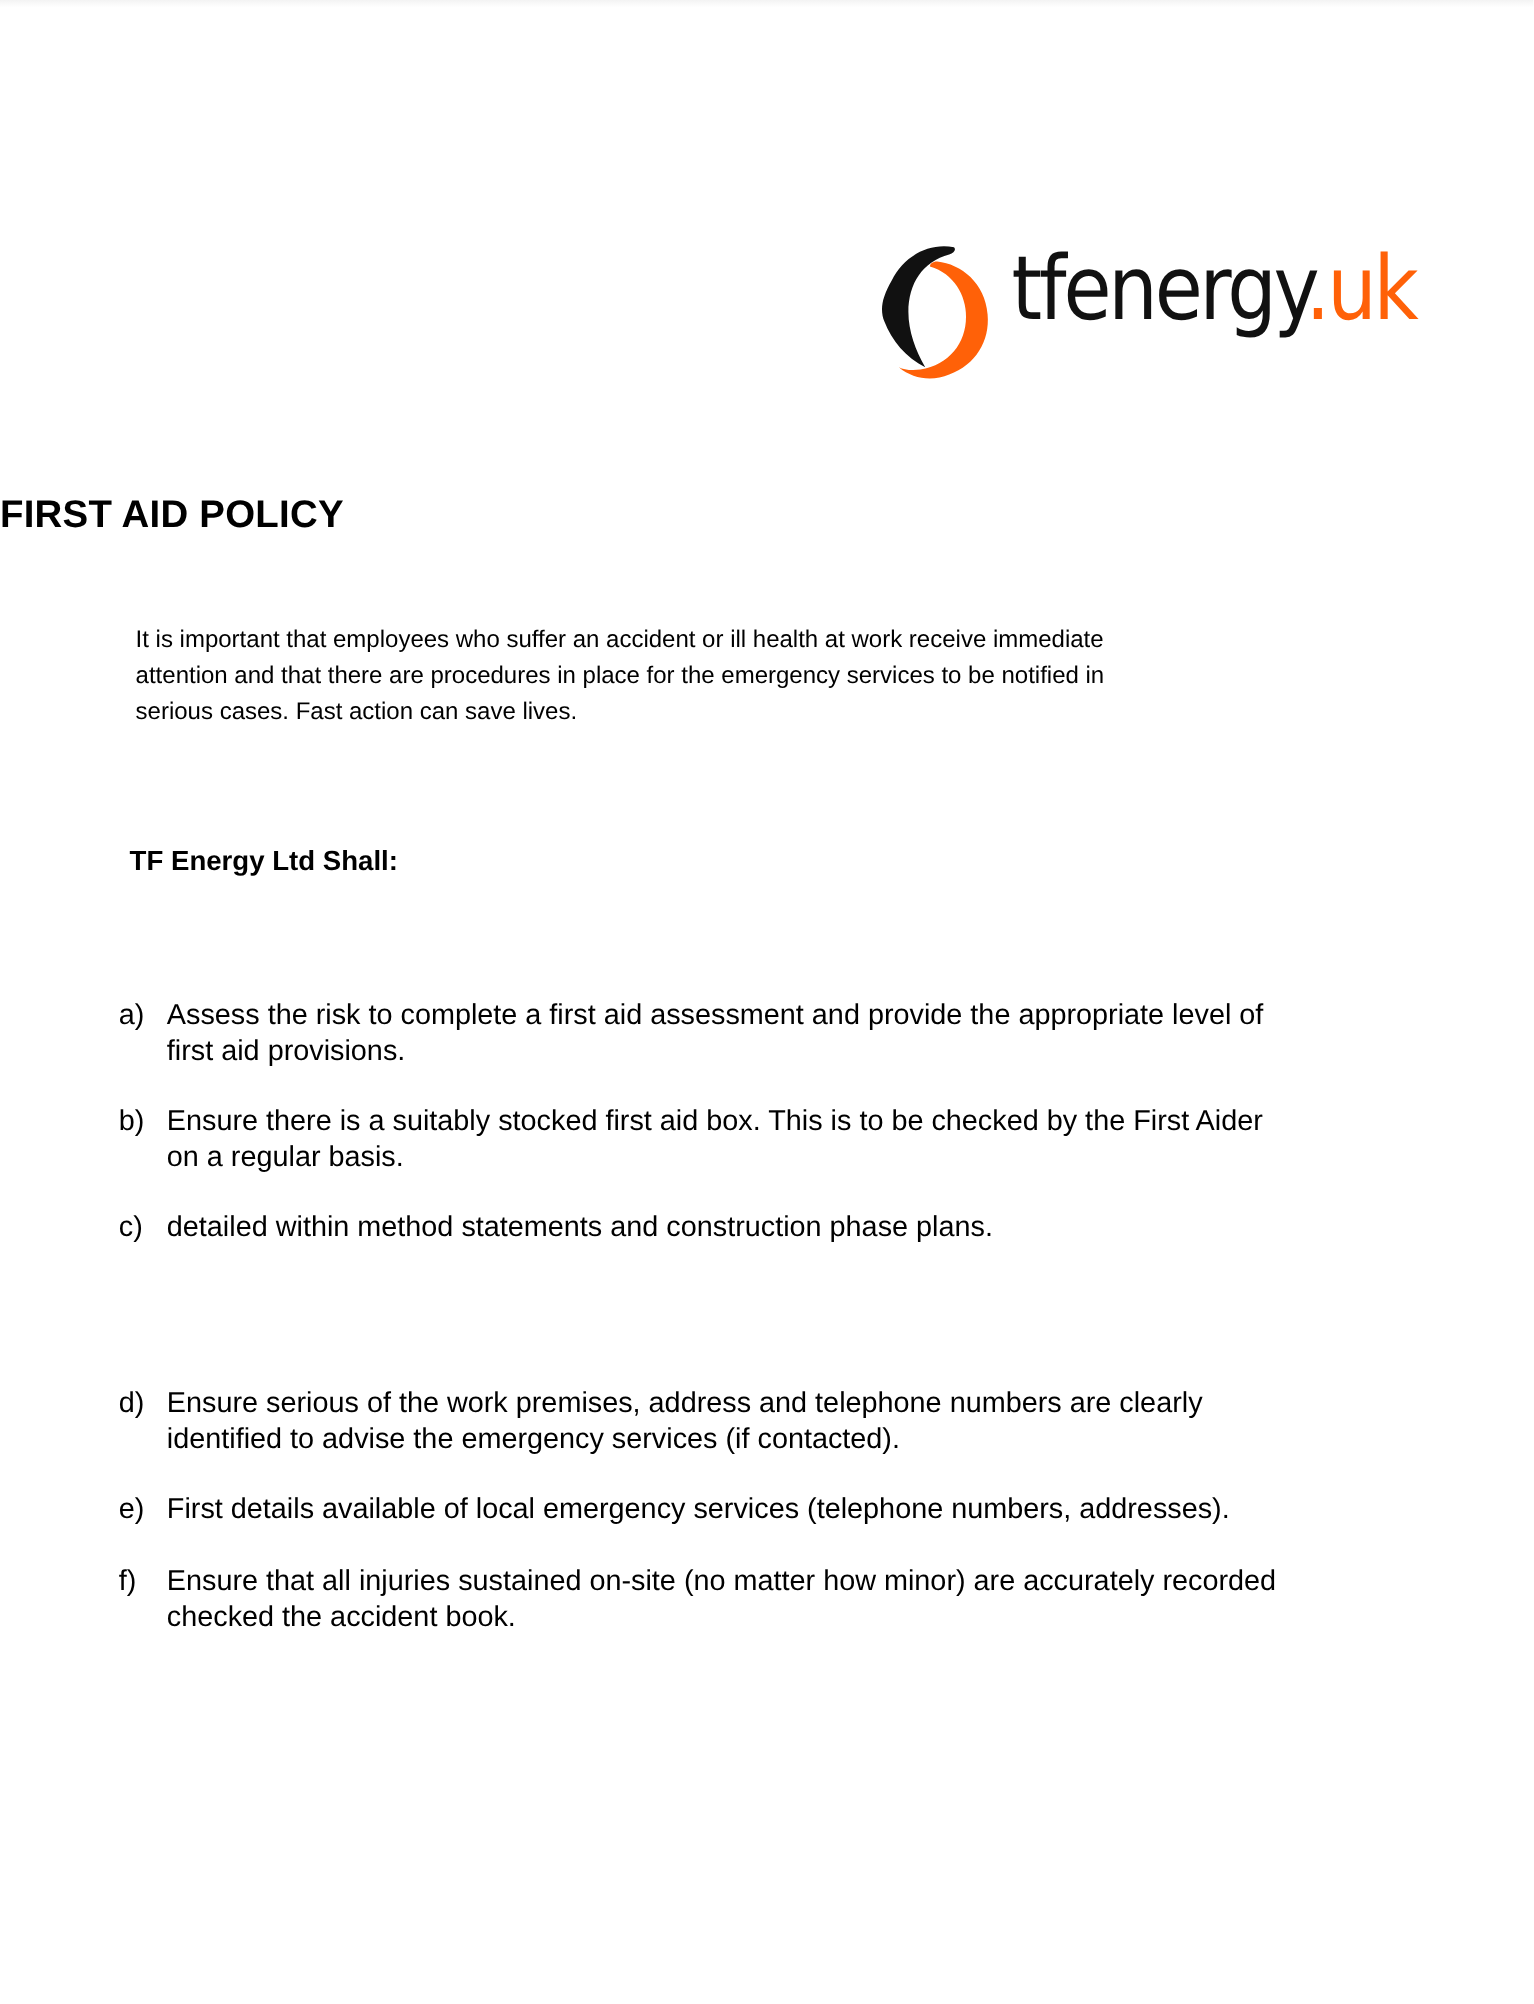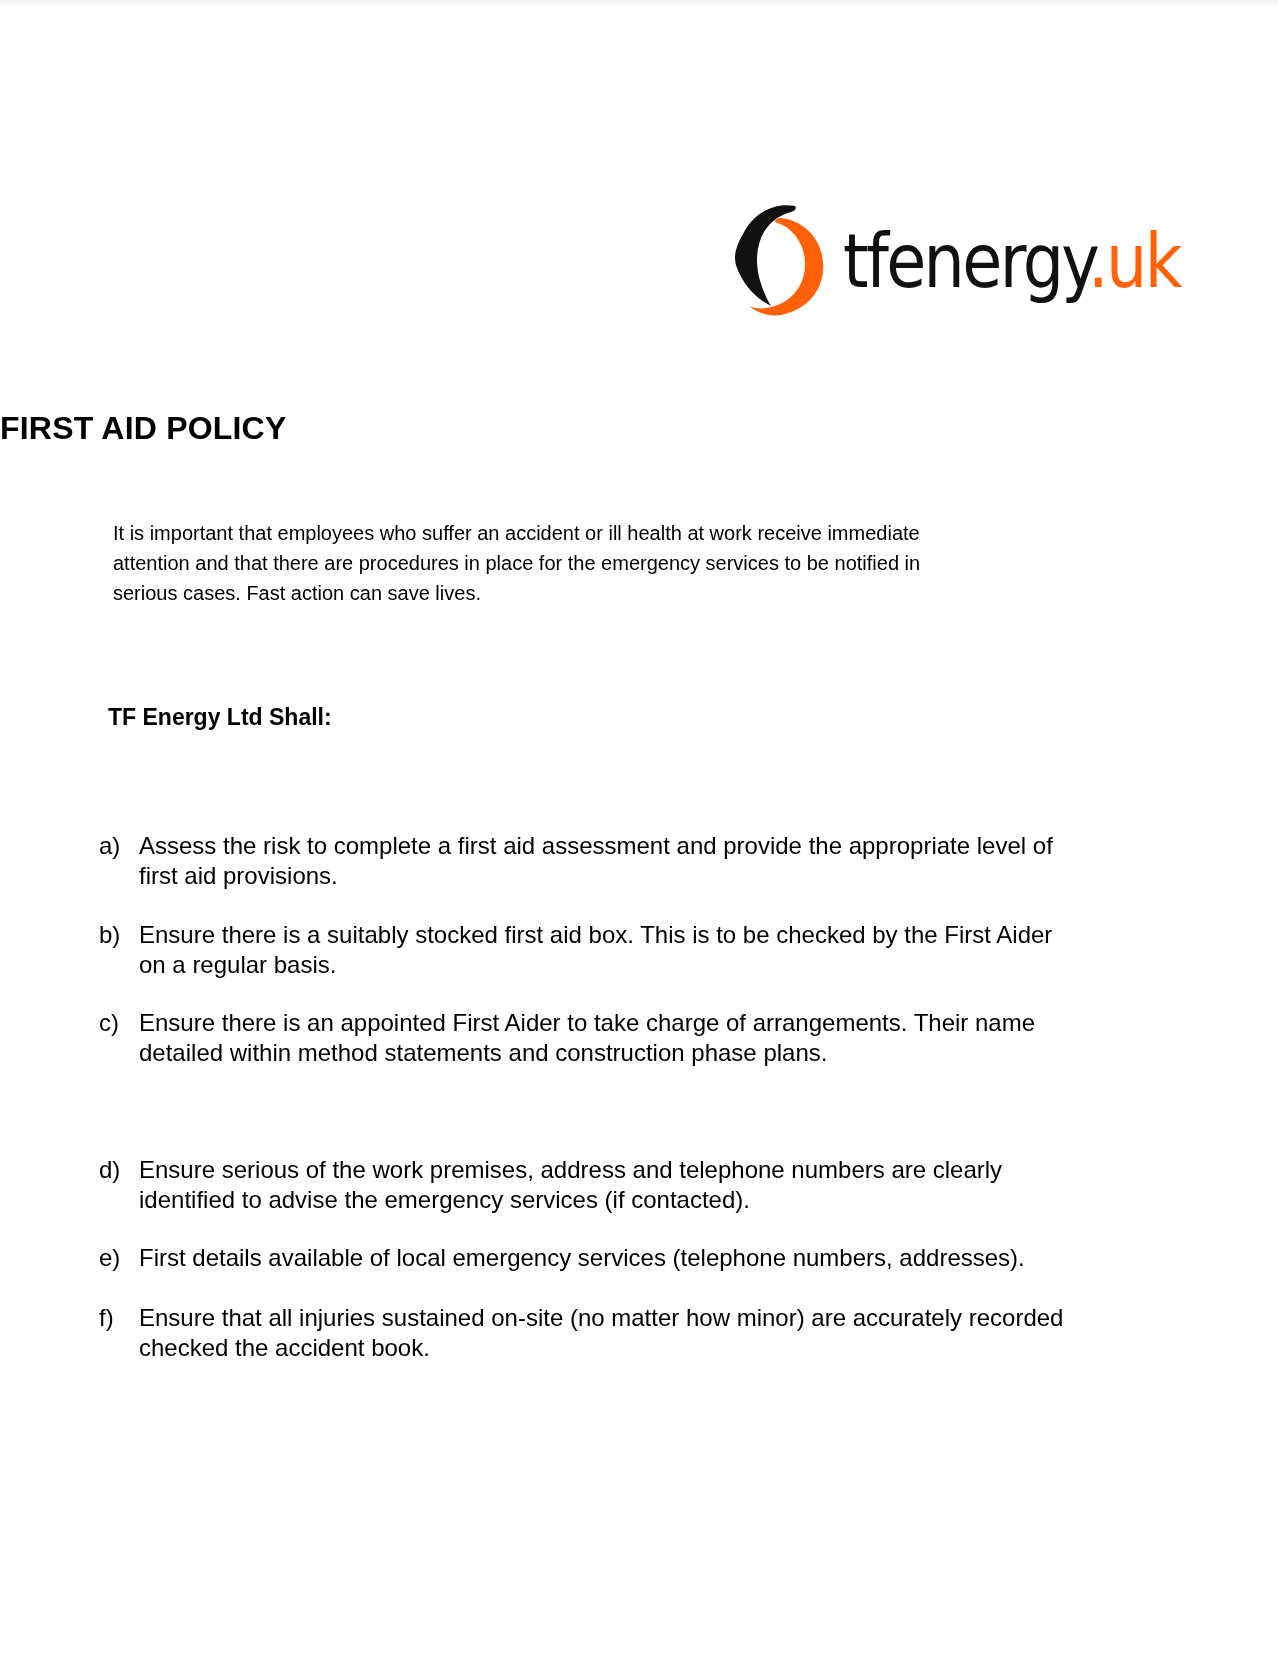--- a/index.html
+++ b/index.html
@@ -20,21 +20,21 @@
       left: 0; top: 0; right: 0;
       height: 6px;
       background: linear-gradient(#f3f3f3, #ffffff);
     }
     .logo {
       position: absolute;
       left: 733px;
       top: 200px;
       height: 118px;
       display: flex;
-      align-items: center;
+      align-items: flex-start;
     }
     .logo-mark {
       width: 94px;
       height: 118px;
       display: block;
     }
     .logo-text {
       margin-left: 16px;
       font-family: "DejaVu Sans", sans-serif;
       font-size: 74px;
@@ -149,21 +149,20 @@
   <li class="item item-b">
     <span class="marker">b)</span>
     <div class="body">
       <span>Ensure there is a suitably stocked first aid box. This is to be checked by the First Aider</span>
       <span>on a regular basis.</span>
     </div>
   </li>
   <li class="item item-c">
     <span class="marker">c)</span>
     <div class="body">
-      <span>Ensure there is an appointed First Aider to take charge of arrangements. Their name</span>
       <span>detailed within method statements and construction phase plans.</span>
     </div>
   </li>
   <li class="item item-d">
     <span class="marker">d)</span>
     <div class="body">
       <span>Ensure serious of the work premises, address and telephone numbers are clearly</span>
       <span>identified to advise the emergency services (if contacted).</span>
     </div>
   </li>

